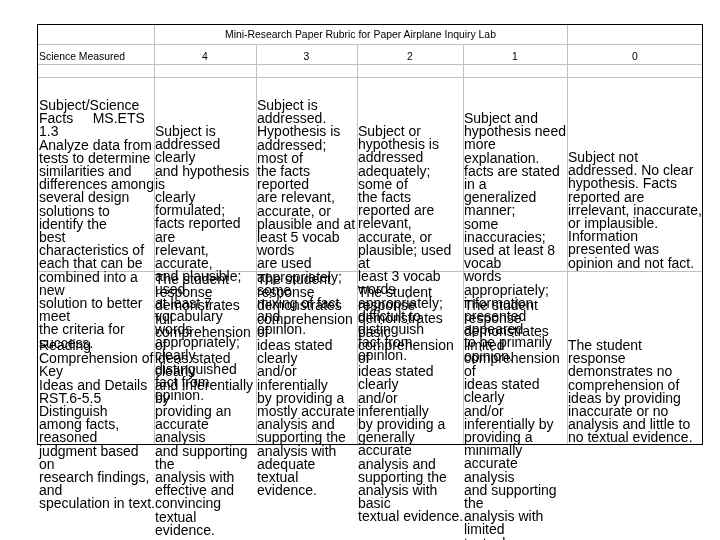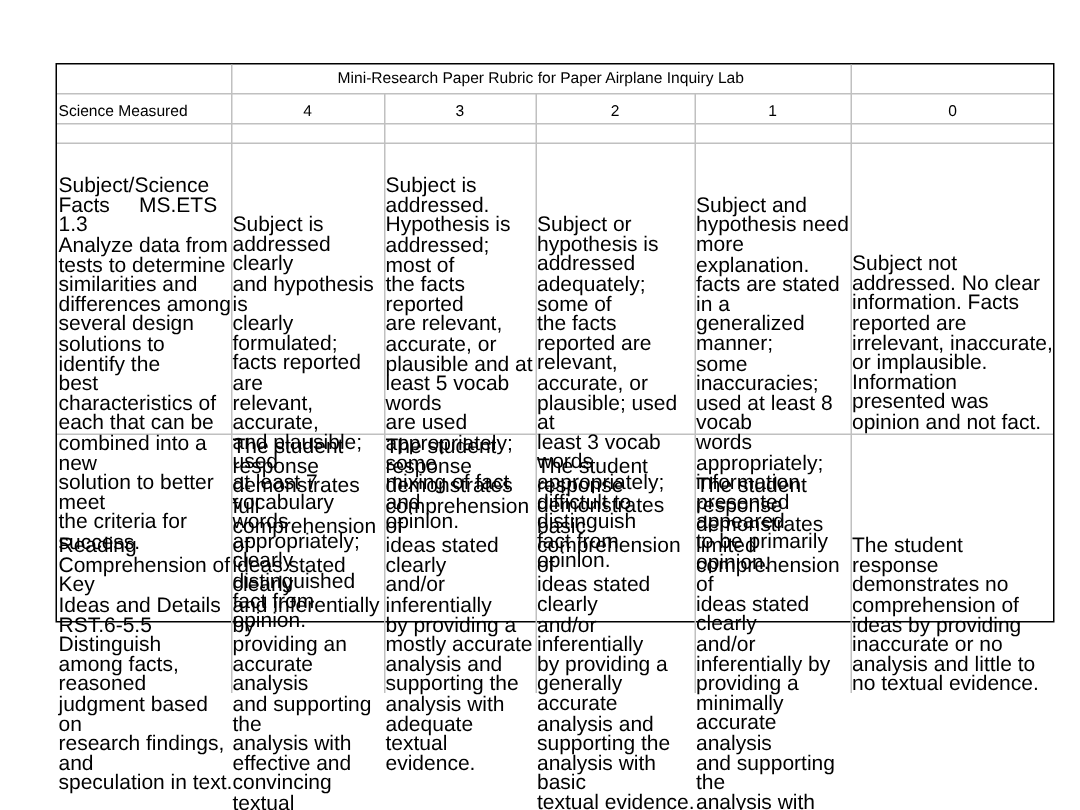--- a/index.html
+++ b/index.html
@@ -1,18 +1,18 @@
 <!DOCTYPE html>
 <html><head>
 <meta charset="utf-8">
 <style>
   html, body { margin: 0; padding: 0; background: #ffffff; }
   body { width: 720px; height: 540px; position: relative; overflow: hidden;
          font-family: "Liberation Sans", "DejaVu Sans", sans-serif; color: #000; }
-  .sheet { position: absolute; left: 37px; top: 42px; width: 666px; height: 373px;
+  .sheet { position: absolute; left: 37px; top: 24px; width: 666px; height: 421px;
            border: 1px solid #000; box-sizing: border-box; }
   .hline { position: absolute; left: 0; right: 0; height: 0; border-top: 1px solid #c0c0c0; }
   .vline { position: absolute; width: 0; border-left: 1px solid #c0c0c0; }
   .cell { position: absolute; font-size: 14px; line-height: 13.2px; white-space: pre-wrap;
           box-sizing: border-box; padding-left: 1px; overflow: visible; }
   .center { text-align: center; }
   .title { position: absolute; top: 3px; left: 116px; width: 413px; text-align: center;
            font-size: 10.4px; line-height: 13px; }
   .hdr { position: absolute; top: 25px; font-size: 10.4px; line-height: 13px; }
 </style>
@@ -96,21 +96,21 @@
 generalized manner;
 some inaccuracies;
 used at least 8 vocab
 words appropriately;
 information
 presented appeared
 to be primarily
 opinion.</div>
   <div class="cell" style="left:529px;top:126px;width:136px">Subject not
 addressed. No clear
-information. Facts
+hypothesis. Facts
 reported are
 irrelevant, inaccurate,
 or implausible.
 Information
 presented was
 opinion and not fact.</div>
 
   <div class="cell" style="left:0;top:314px;width:117px">Reading
 Comprehension of Key
 Ideas and Details

